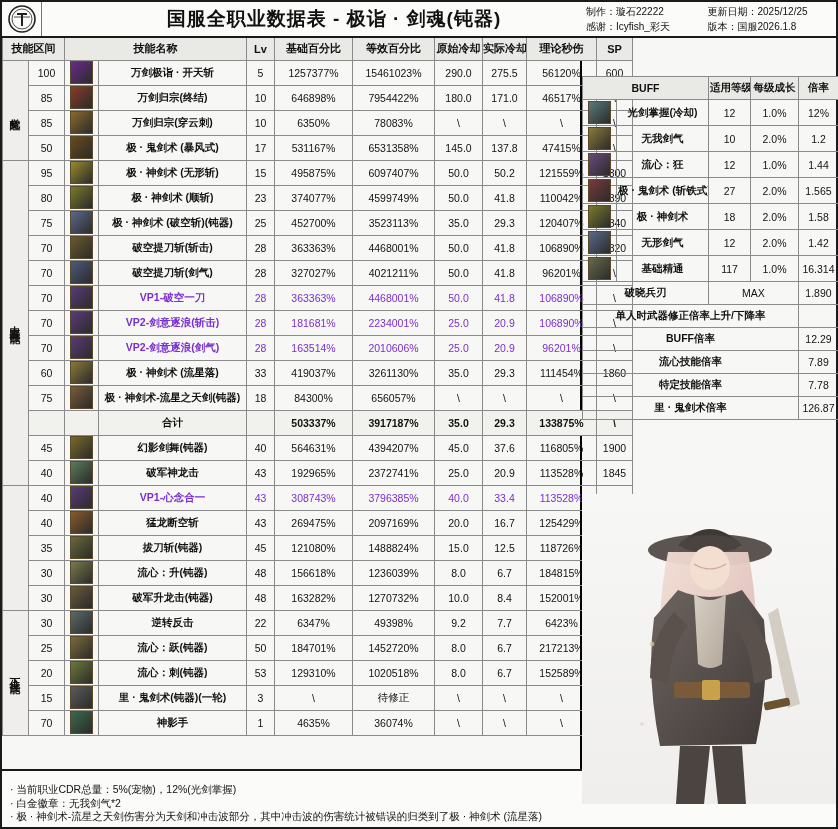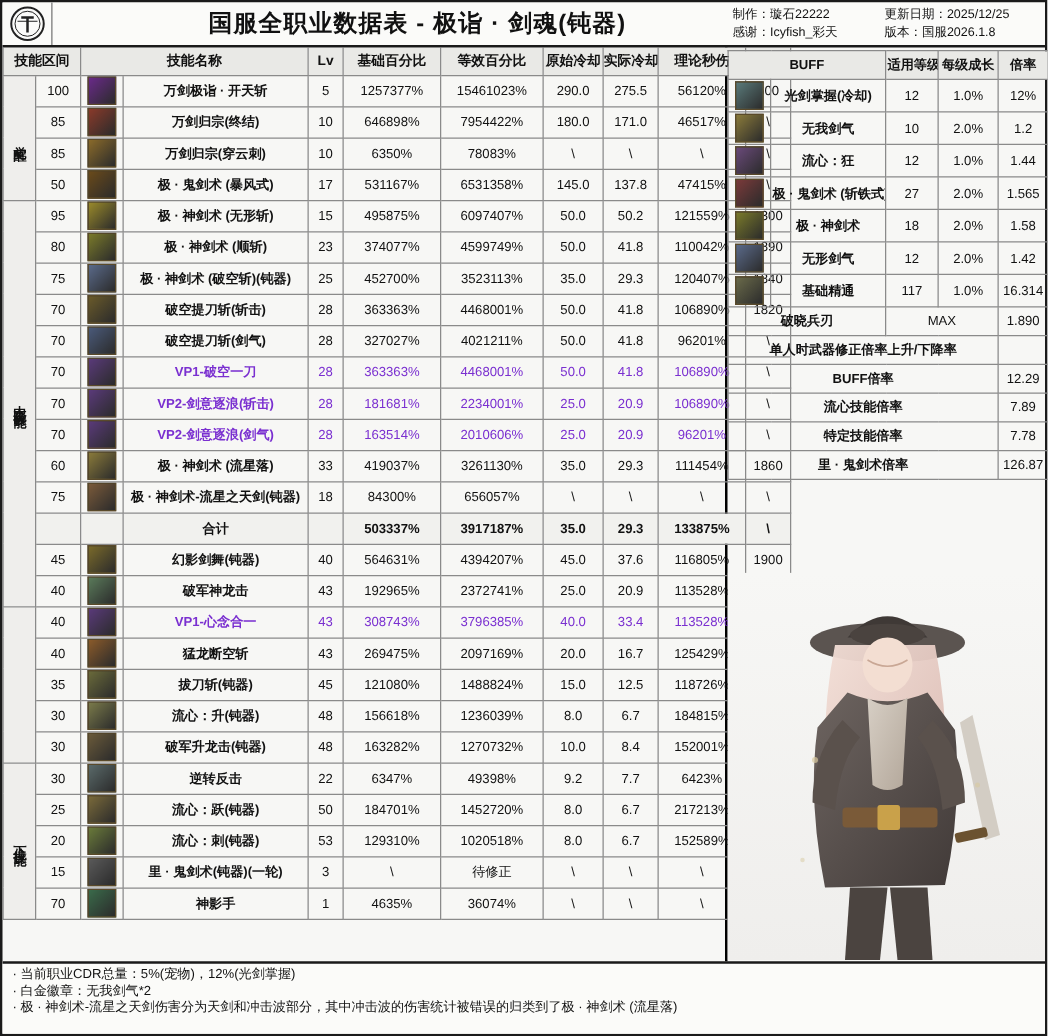--- a/index.html
+++ b/index.html
@@ -52,21 +52,21 @@
   }
   .meta div { width: 50%; white-space: nowrap; }
   .meta .r { text-align: left; }
 
   
   .body {
     display: flex;
     height: 731px;
   }
   .left { width: 580px; border-right: 2px solid #000000; }
-  .right { width: 292px; position: relative; }
+  .right { width: 292px; position: relative; margin-top: 36px; }
 
   
   table.main { border-collapse: collapse; width: 100%; table-layout: fixed; }
   table.main th, table.main td {
     border: 1px solid #8a8a8a;
     text-align: center;
     font-size: 10.5px;
     padding: 0;
     height: 25px;
     overflow: hidden;
@@ -137,21 +137,21 @@
     position: absolute;
     left: 0; top: 420px;
     width: 254px; height: 310px;
     overflow: hidden;
   }
 
   
   .footer {
     border-top: 2px solid #1a1a1a;
     height: 58px;
-    padding: 2px 8px;
+    padding: 12px 8px;
     font-size: 10.5px;
     line-height: 13.5px;
     background: #fbfbf9;
   }
   .footer div { white-space: nowrap; }
 </style>
 </head>
 <body>
 
 <div id="page">

